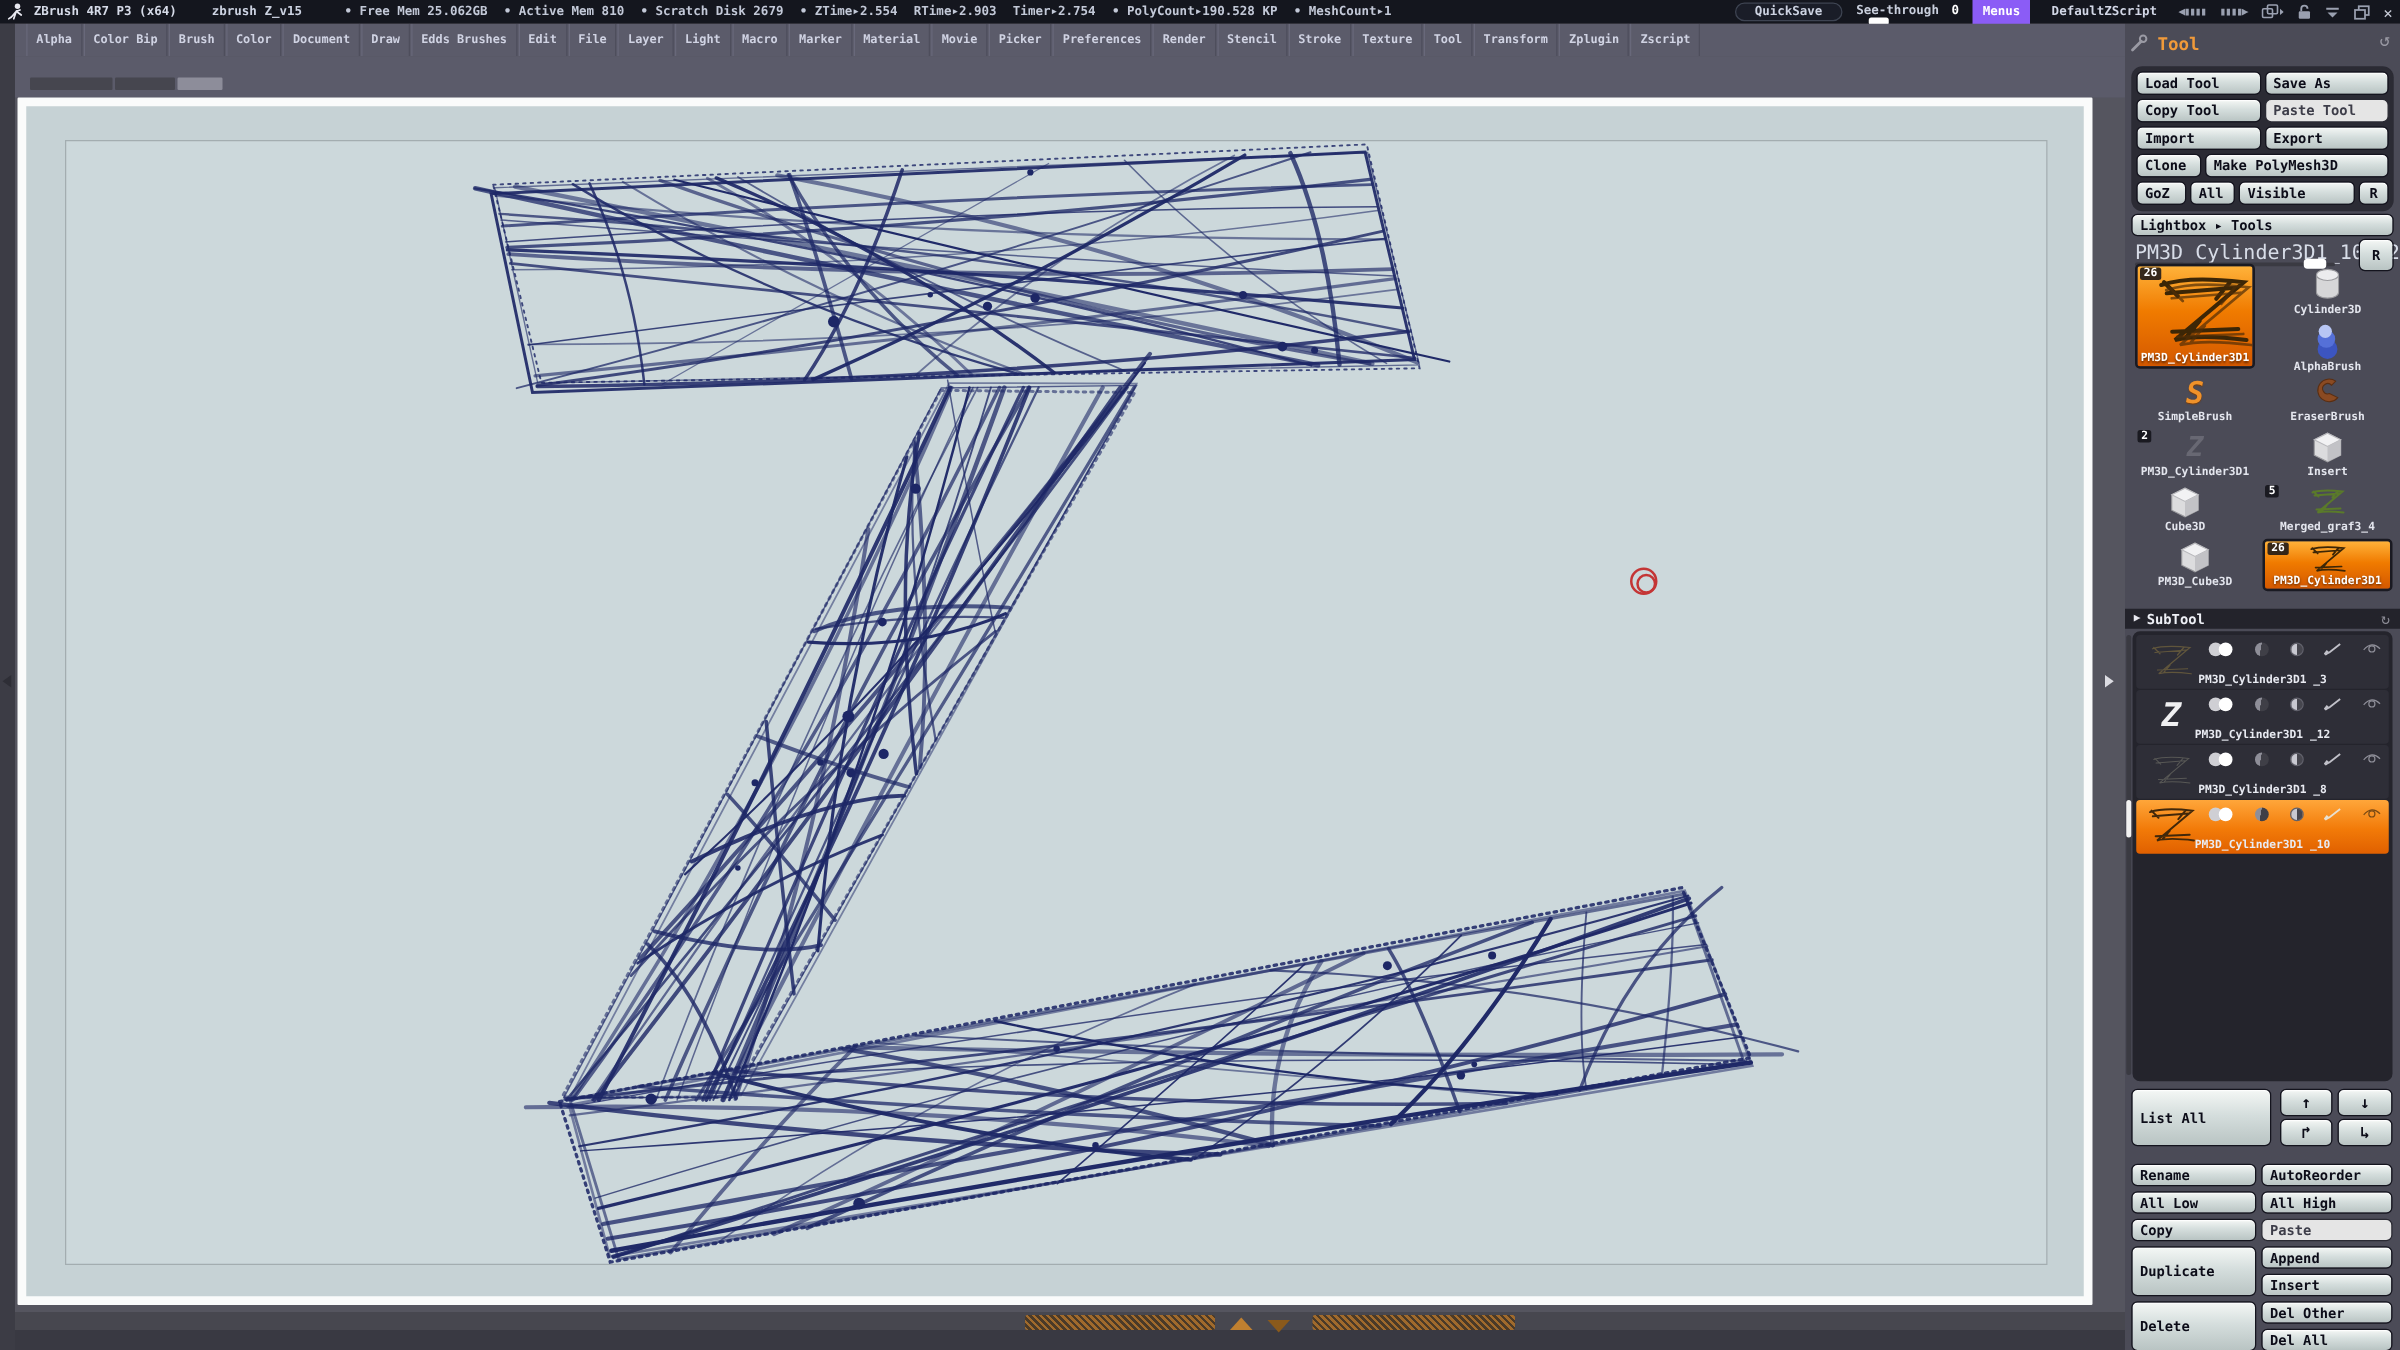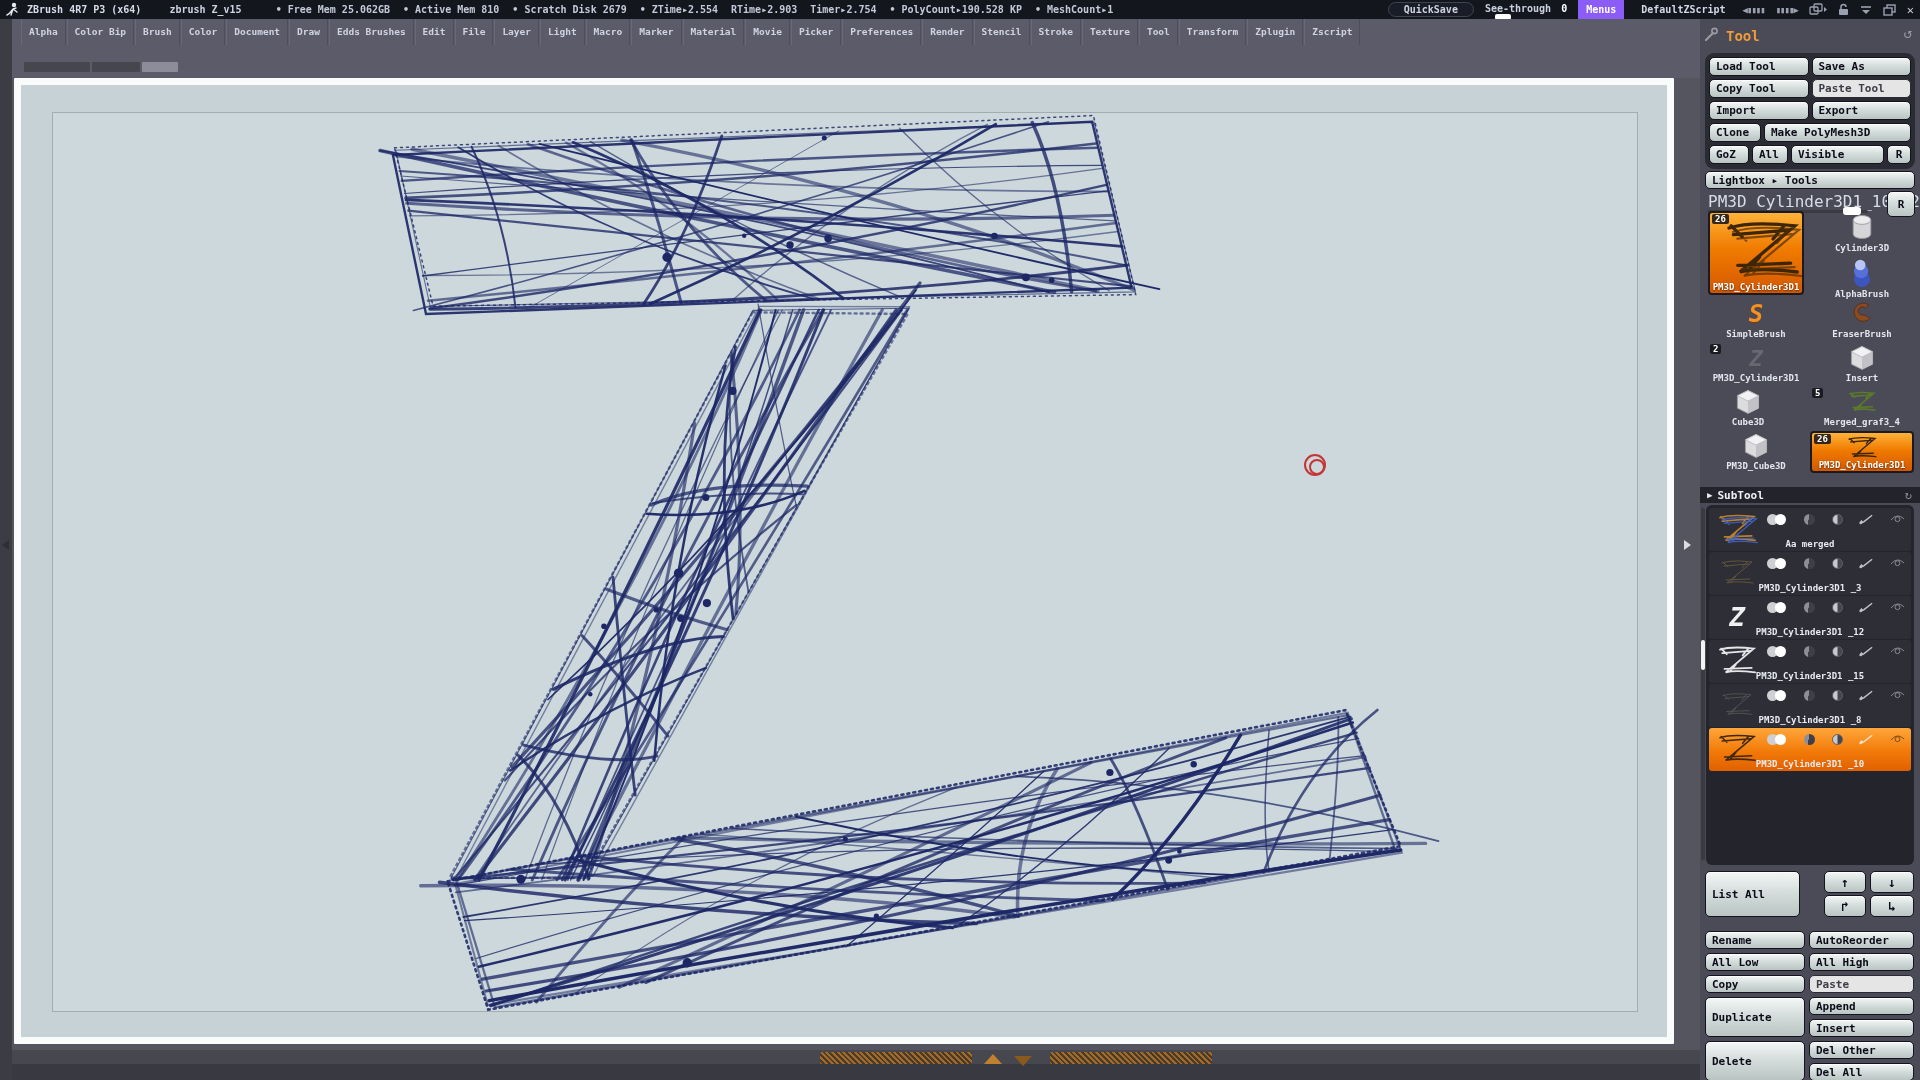--- a/index.html
+++ b/index.html
@@ -115,21 +115,21 @@
   .ic2::before{content:"";position:absolute;left:0;top:0;width:11px;height:11px;border-radius:50%;background:#cfcfd4}
   .ic2::after{content:"";position:absolute;left:8px;top:0;width:11px;height:11px;border-radius:50%;background:#fff}
   .icmoon{width:11px;height:11px;border-radius:50%;background:linear-gradient(100deg,#8e8e98 42%,#3f3f47 43%);cursor:pointer}
   .ichalf{width:11px;height:11px;border-radius:50%;border:1px solid #61616b;box-sizing:border-box;
     background:linear-gradient(90deg,#c8c8d0 48%,#46464e 52%);cursor:pointer}
   .icsvg{cursor:pointer}
   .ztext{font-size:26px;font-weight:bold;font-style:italic;color:#f0f0f2;line-height:1}
 
   
   .p-listall{position:absolute;left:0;top:852px;right:0;height:48px}
-  .la-btn{position:absolute;left:5px;top:0;width:95px;height:46px}
+  .la-btn{position:absolute;left:5px;top:0;width:112px;height:46px}
   .ar-btn{position:absolute;height:22px;justify-content:center;padding:0;font-size:13px}
   .ar-up{left:124px;top:0;width:42px}.ar-dn{left:170px;top:0;width:44px}
   .ar-out{left:124px;top:24px;width:42px}.ar-in{left:170px;top:24px;width:44px}
   .p-actions{position:absolute;left:0;top:912px;right:0;height:149px}
   .ac{position:absolute;height:18px;box-sizing:border-box}
   .colL{left:5px;width:100px}.colR{left:109px;width:105px}
   .tall{height:40px}
 </style>
 </head>
 <body>
@@ -552,40 +552,20 @@
     <div class="p-st-head">
       <span class="st-arrow">▶</span>
       <span class="st-title">SubTool</span>
       <span class="st-refresh">↻</span>
     </div>
     <div class="p-scrolltrack">
       <div class="p-scrollhandle"></div>
     </div>
     <div class="p-list">
 
-      <div class="strow">
-        <div class="st-thumb">
-          <svg width="46" height="34" viewBox="0 0 40 30">
-              <use href="#sym-scrib" style="stroke:#b87f2a;stroke-width:1.5"></use>
-              <use href="#sym-scrib" x="2" y="2" style="stroke:#3f62c8;stroke-width:1.2;opacity:.9"></use>
-            </svg>
-        </div>
-        <div class="st-icons">
-          <span class="ic2"></span>
-          <span class="icmoon"></span>
-          <span class="ichalf"></span>
-          <svg class="icsvg" width="15" height="12" viewBox="0 0 16 12" style="stroke:#c0c0c8">
-              <use href="#sym-brush"></use>
-            </svg>
-          <svg class="icsvg" width="15" height="10" viewBox="0 0 16 10" style="stroke:#8e8e98">
-              <use href="#sym-eye"></use>
-            </svg>
-        </div>
-        <div class="st-label">Aa merged</div>
-      </div>
 
       <div class="strow">
         <div class="st-thumb">
           <svg width="42" height="30" viewBox="0 0 40 30">
               <use href="#sym-scrib" style="stroke:#8a7640;stroke-width:1;opacity:.55"></use>
             </svg>
         </div>
         <div class="st-icons">
           <span class="ic2"></span>
           <span class="icmoon"></span>
@@ -611,39 +591,20 @@
           <svg class="icsvg" width="15" height="12" viewBox="0 0 16 12" style="stroke:#c0c0c8">
               <use href="#sym-brush"></use>
             </svg>
           <svg class="icsvg" width="15" height="10" viewBox="0 0 16 10" style="stroke:#8e8e98">
               <use href="#sym-eye"></use>
             </svg>
         </div>
         <div class="st-label">PM3D_Cylinder3D1 _12</div>
       </div>
 
-      <div class="strow">
-        <div class="st-thumb">
-          <svg width="46" height="34" viewBox="0 0 40 30">
-              <use href="#sym-scrib" style="stroke:#e6e6ea;stroke-width:1.6"></use>
-            </svg>
-        </div>
-        <div class="st-icons">
-          <span class="ic2"></span>
-          <span class="icmoon"></span>
-          <span class="ichalf"></span>
-          <svg class="icsvg" width="15" height="12" viewBox="0 0 16 12" style="stroke:#c0c0c8">
-              <use href="#sym-brush"></use>
-            </svg>
-          <svg class="icsvg" width="15" height="10" viewBox="0 0 16 10" style="stroke:#8e8e98">
-              <use href="#sym-eye"></use>
-            </svg>
-        </div>
-        <div class="st-label">PM3D_Cylinder3D1 _15</div>
-      </div>
 
       <div class="strow">
         <div class="st-thumb">
           <svg width="40" height="28" viewBox="0 0 40 30">
               <use href="#sym-scrib" style="stroke:#8a8a7a;stroke-width:.9;opacity:.45"></use>
             </svg>
         </div>
         <div class="st-icons">
           <span class="ic2"></span>
           <span class="icmoon"></span>

